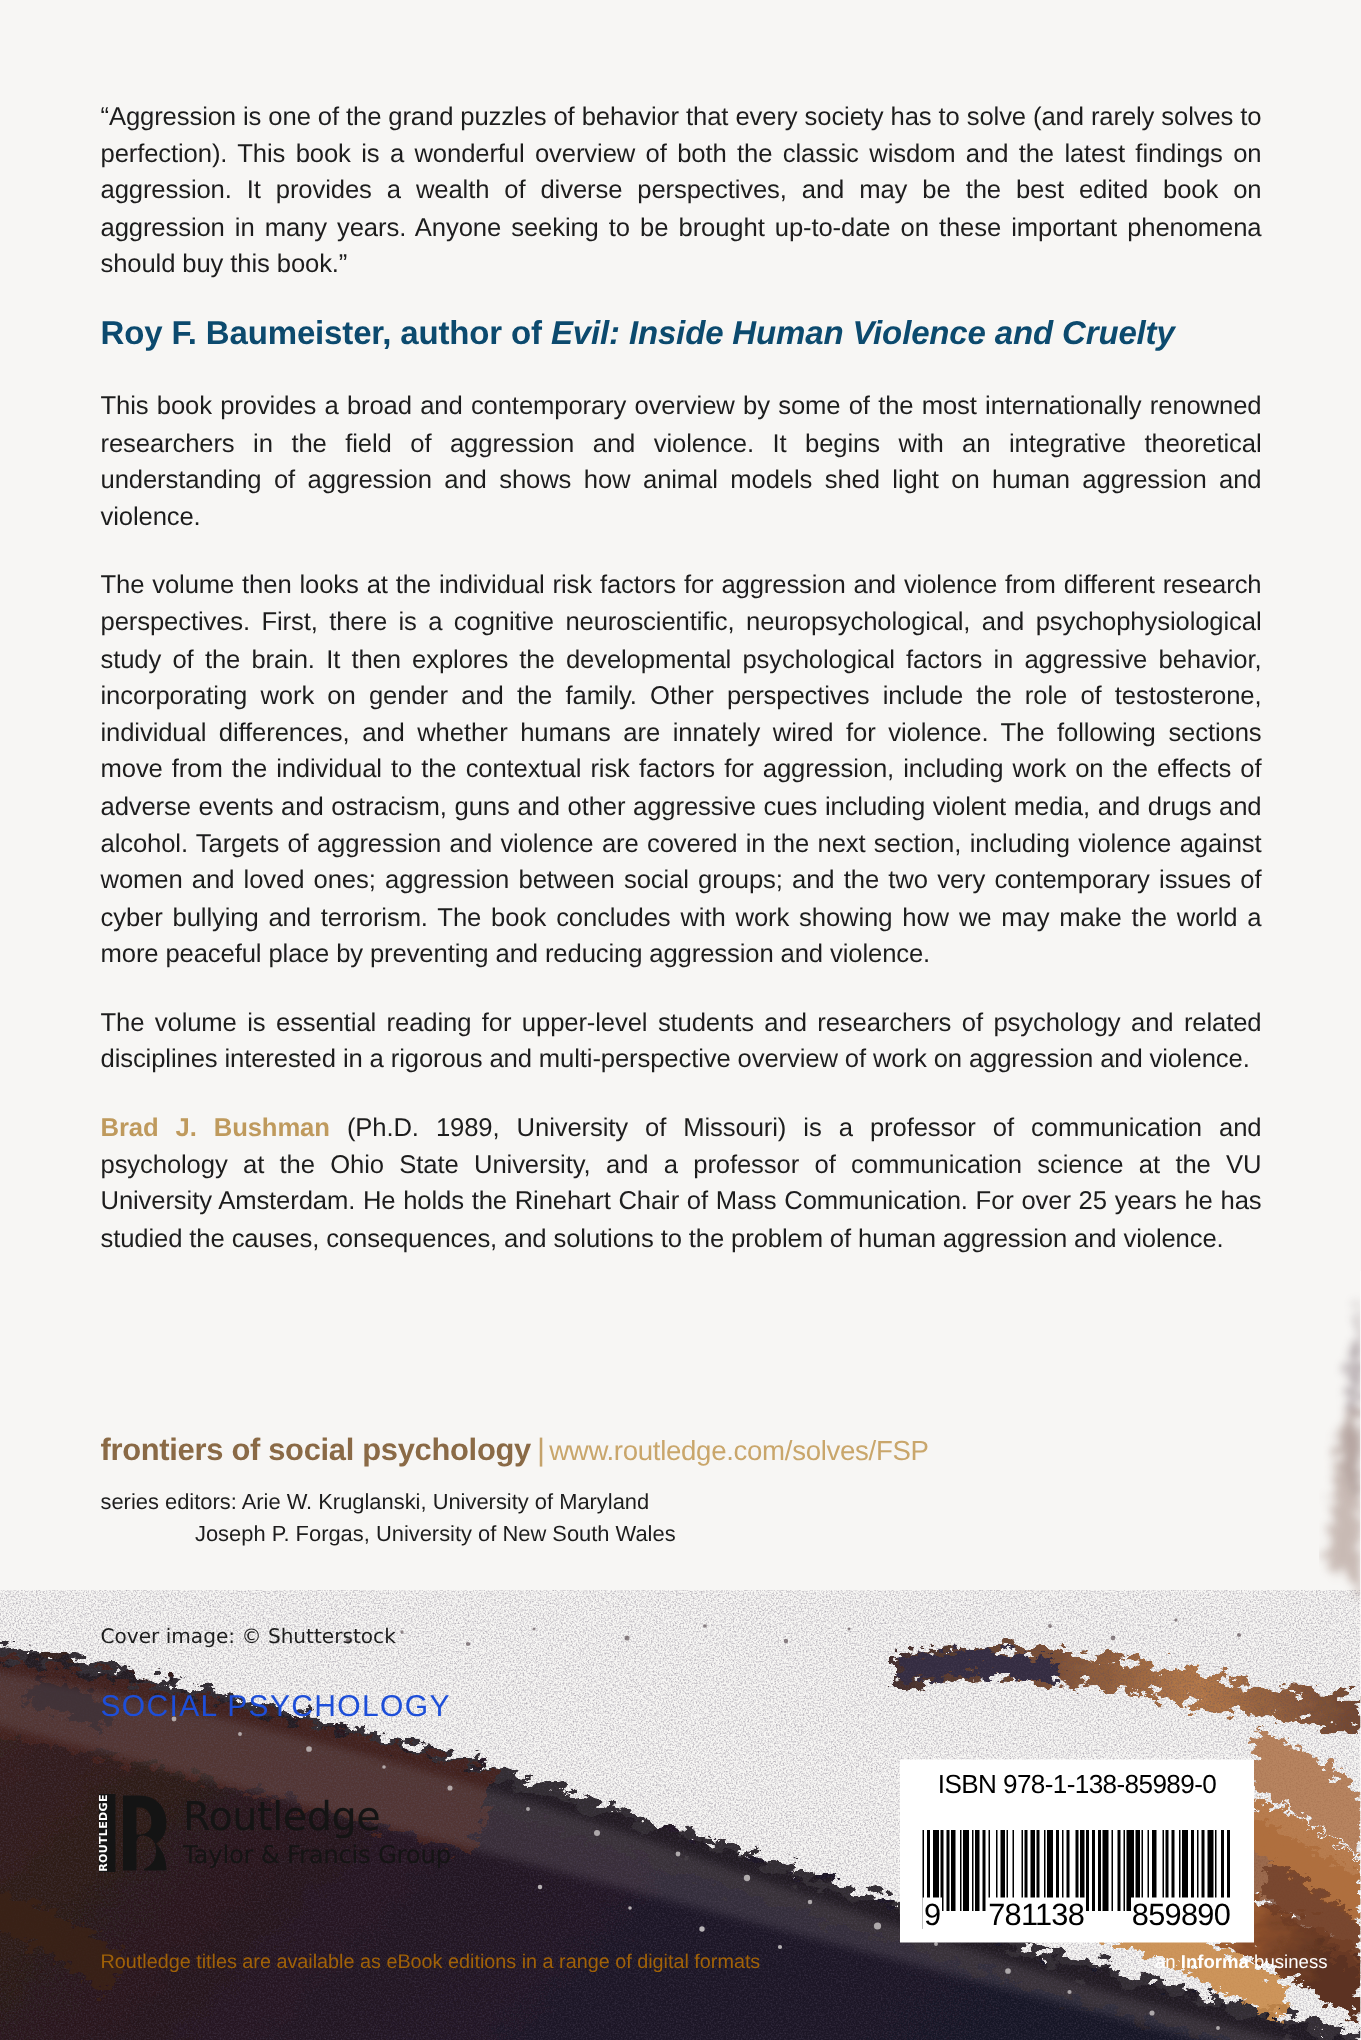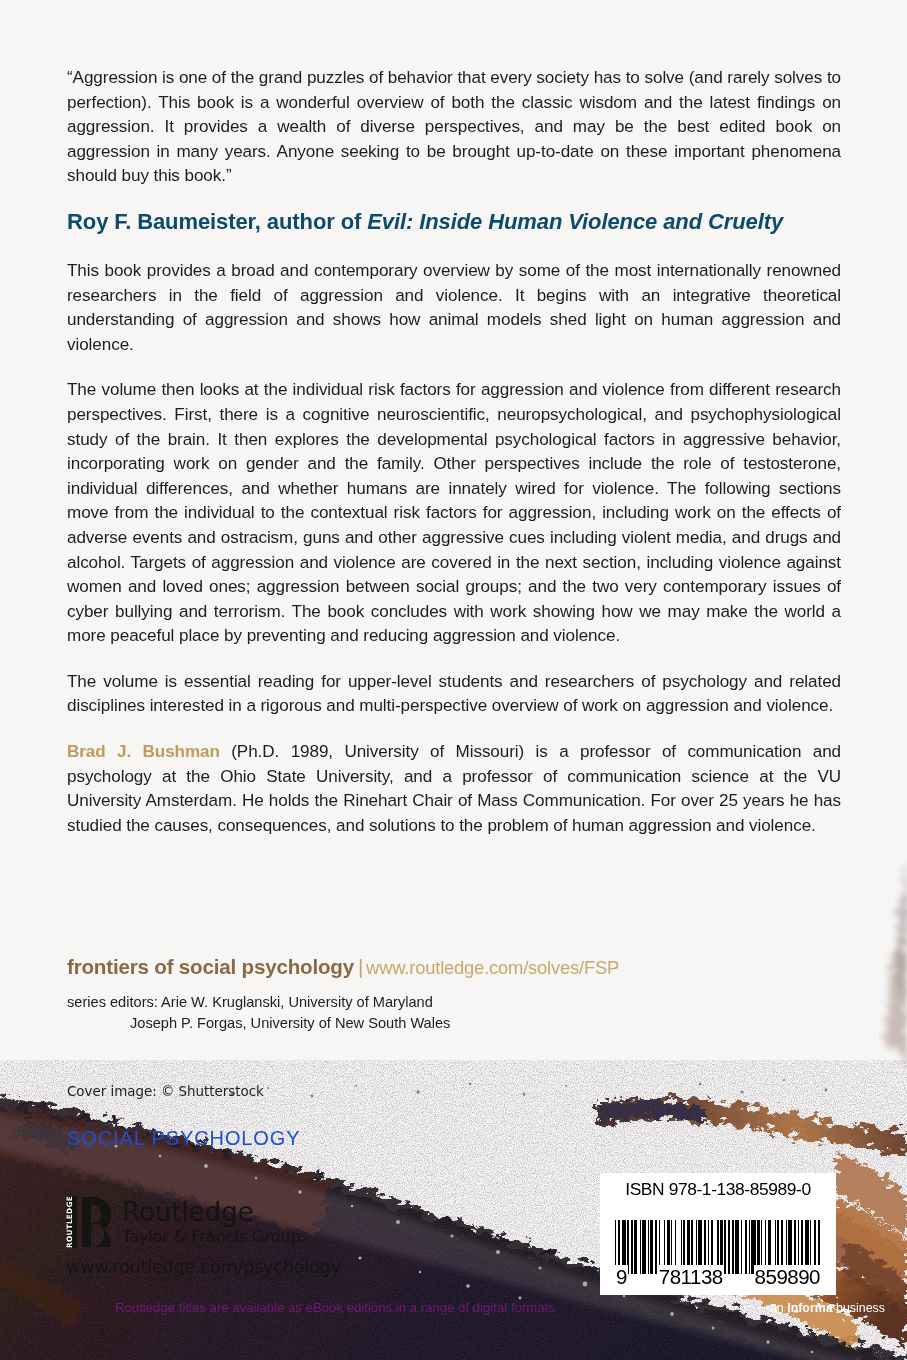--- a/index.html
+++ b/index.html
@@ -163,23 +163,22 @@
     color: #141414;
     z-index: 6;
     letter-spacing: -0.2px;
   }
 
   .ebook-note {
     position: absolute;
     left: 67px;
     top: 1300px;
     font-size: 13.2px;
-    color: #701a75;
+    color: #a16207;
     z-index: 6;
-    margin-left: 48px;
   }
 
   .informa {
     position: absolute;
     right: 22px;
     top: 1301px;
     font-size: 12.4px;
     color: #ffffff;
     z-index: 6;
   }
@@ -423,21 +422,20 @@
                C38,44 35,48 30,50 L30,51 L45,51 C45,44 43,38 38,33 C43,30 45,25 45,19
                C45,9 38,1 27,1 Z
                M25,9 L27,9 C32,9 35,13 35,19 C35,24 32,27 27,27 L25,27 Z" fill="#141414"></path>
     </svg>
     <div class="rl-words">
       <div class="rl-name">Routledge</div>
       <div class="rl-sub">Taylor &amp; Francis Group</div>
     </div>
   </div>
 
-  <div class="rl-url">www.routledge.com/psychology</div>
 
   <div class="ebook-note">Routledge titles are available as eBook editions in a range of digital formats</div>
 
   <div class="informa">
     <span>an </span><b>Informa</b><span> business</span>
   </div>
 
   <div class="isbn-box">
     <div class="isbn-text">ISBN 978-1-138-85989-0</div>
     <div class="barcode-wrap">

